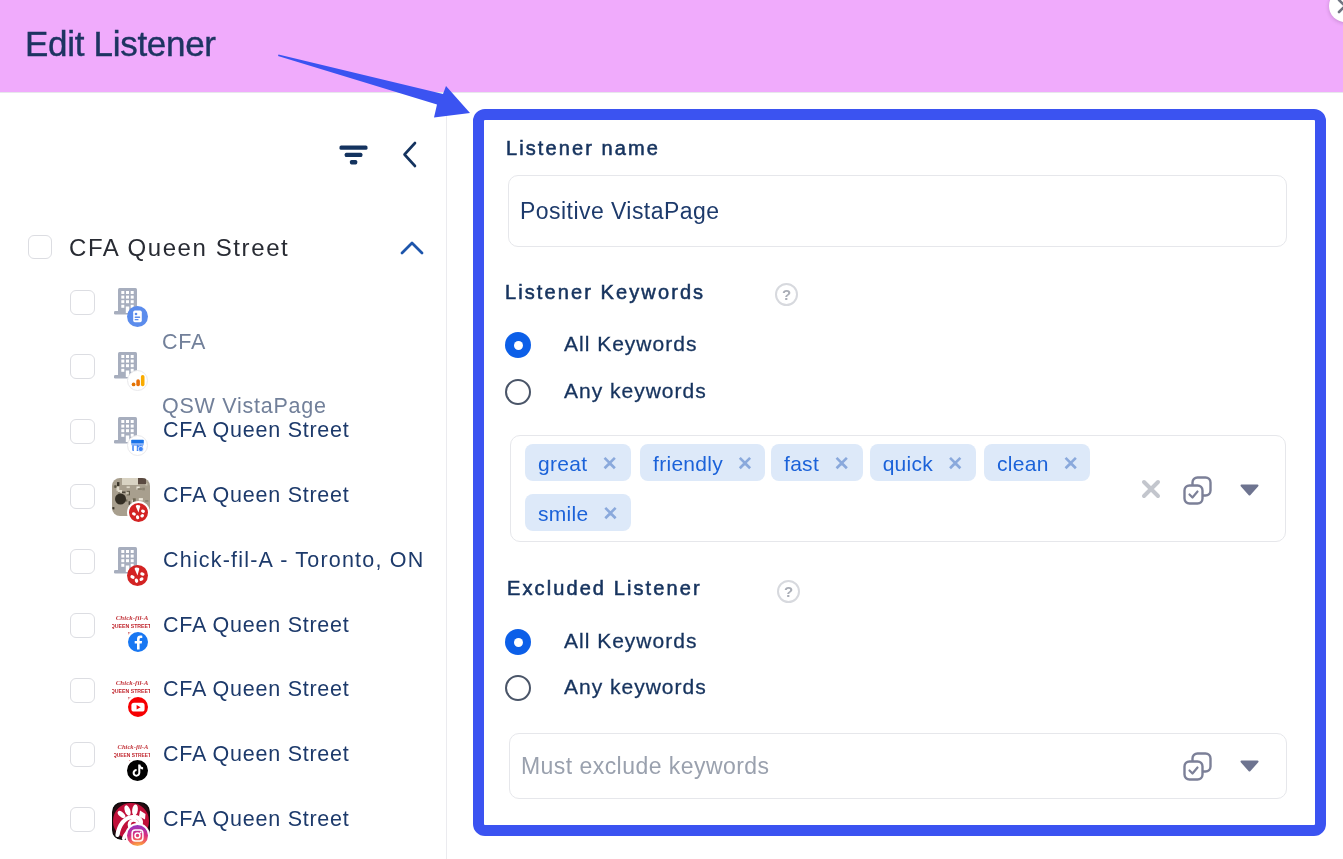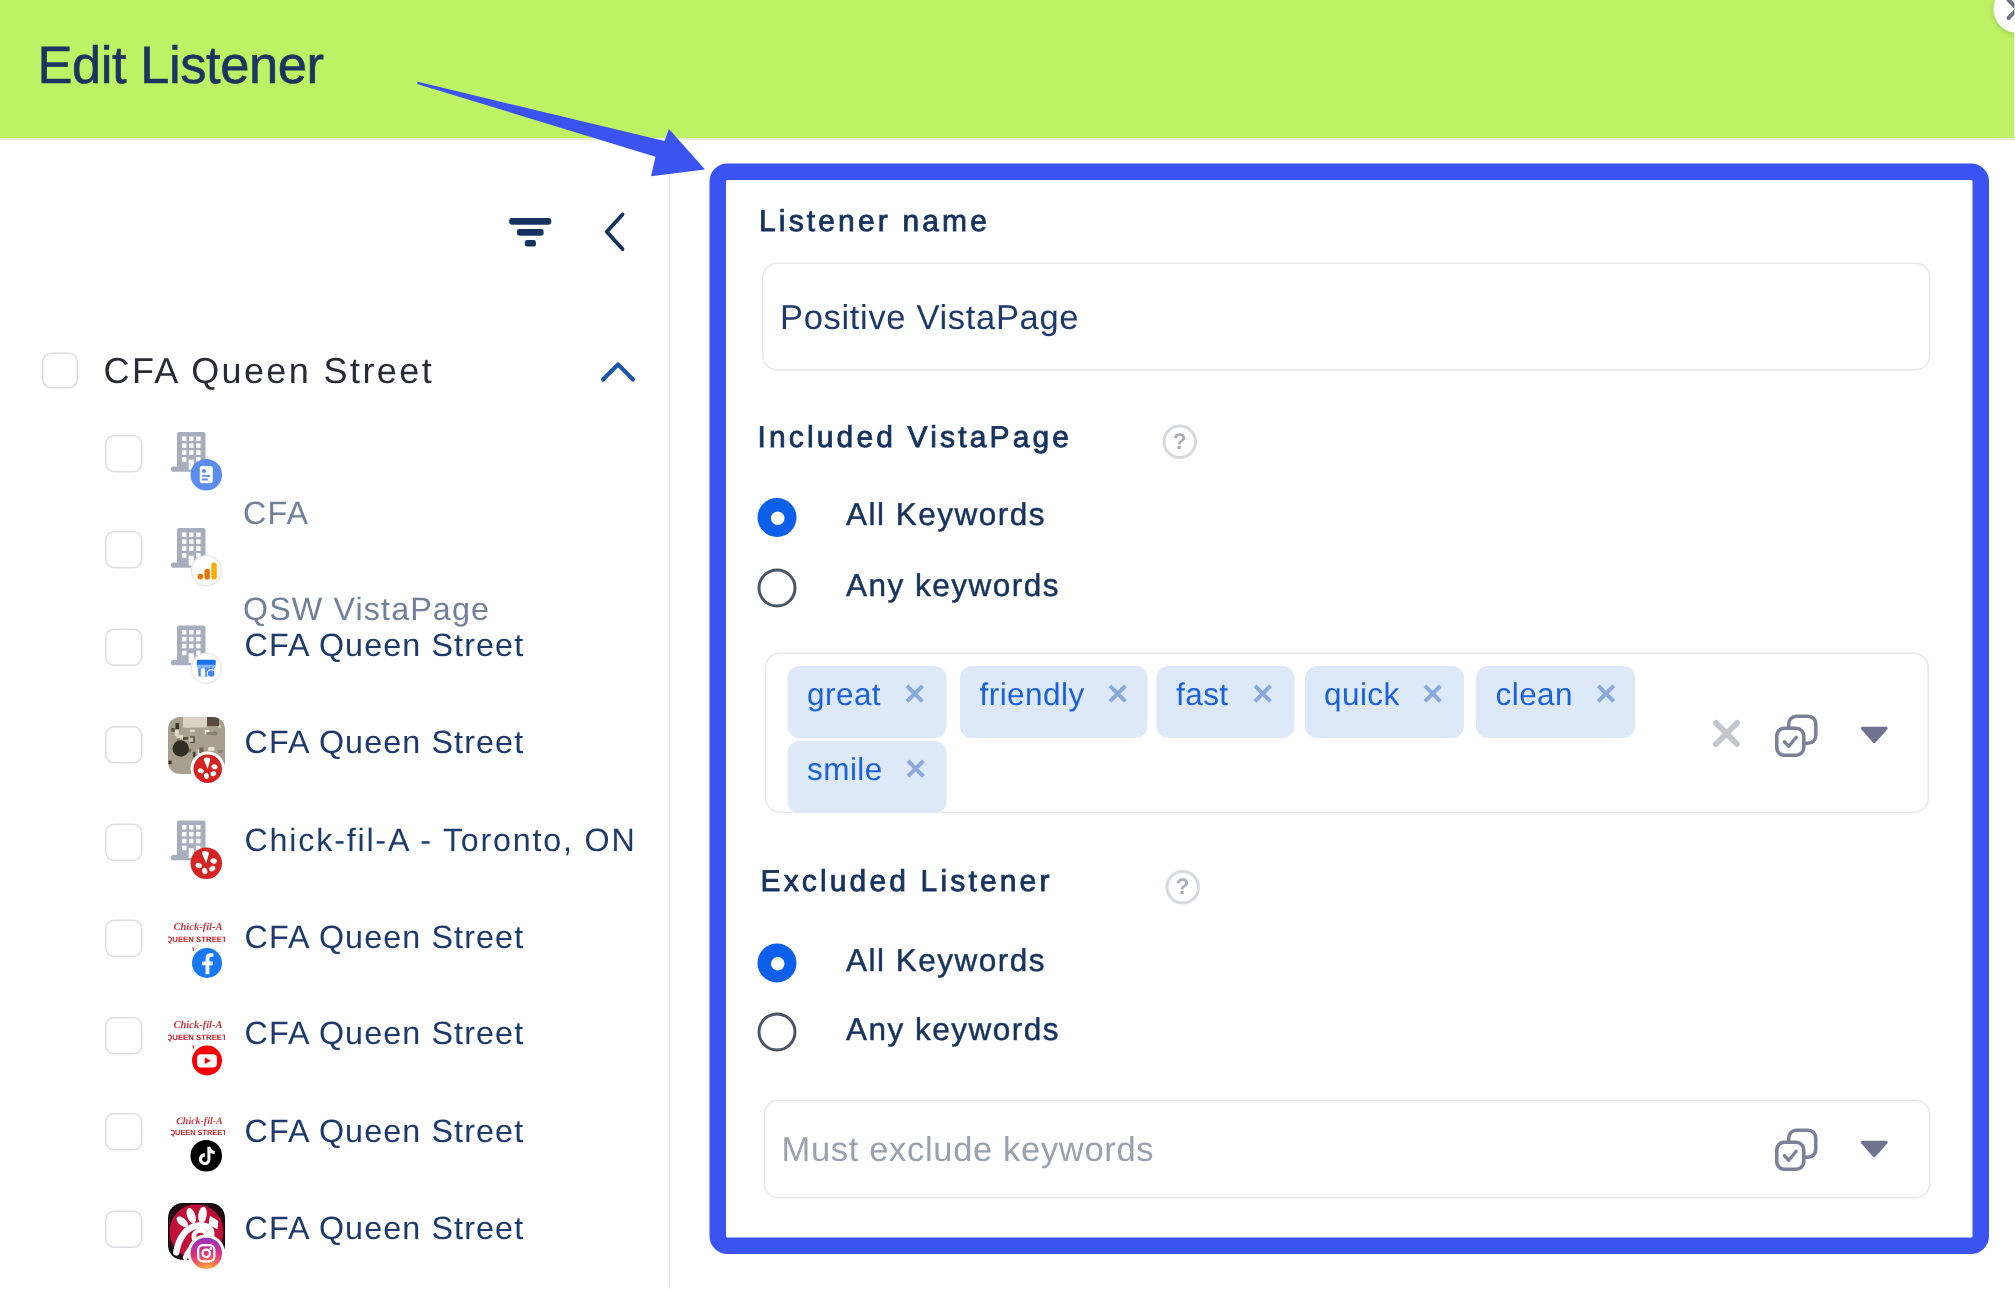--- a/index.html
+++ b/index.html
@@ -3,21 +3,21 @@
 <meta charset="utf-8">
 <style>
   * { margin:0; padding:0; box-sizing:border-box; }
   html,body { width:1343px; height:859px; overflow:hidden; background:#fff;
     font-family:"Liberation Sans", sans-serif; }
   .abs { position:absolute; }
   #stage { position:relative; width:1343px; height:859px; }
 
   
   #header { position:absolute; left:0; top:0; width:1343px; height:93px;
-    background:#bef264; border-bottom:1px solid #e7e7ec; }
+    background:#f0abfc; border-bottom:1px solid #e7e7ec; }
   #title { position:absolute; left:25px; top:26px; font-size:35px; font-weight:400;
     color:#1d3461; letter-spacing:-0.3px; line-height:35px; -webkit-text-stroke:0.4px #1d3461; }
   #closebtn { position:absolute; left:1329px; top:-10px; width:32px; height:32px;
     border-radius:50%; background:#fff; box-shadow:0 1px 4px rgba(0,0,0,0.18); }
   #closebtn svg { position:absolute; left:6px; top:6px; }
 
   
   #sidebar { position:absolute; left:0; top:94px; width:447px; height:765px;
     background:#fff; border-right:1px solid #ebebef; }
   #pill { position:absolute; left:28px; top:123px; width:285px; height:61px;
@@ -41,21 +41,21 @@
   .inputbox { position:absolute; border:1px solid #e6e7eb; border-radius:10px; background:#fff; }
   .radio-on { position:absolute; width:26px; height:26px; border-radius:50%; background:#0c5fe8; }
   .radio-on::after { content:""; position:absolute; left:8.5px; top:8.5px; width:9px; height:9px;
     border-radius:50%; background:#fff; }
   .radio-off { position:absolute; width:26px; height:26px; border-radius:50%; background:#fff;
     border:2px solid #4a5568; }
   .radiolabel { position:absolute; font-size:21px; color:#16335e; letter-spacing:1px; line-height:25px; -webkit-text-stroke:0.3px #16335e; }
   .help { position:absolute; width:23px; height:23px; border-radius:50%; border:2px solid #d7d9de;
     color:#a9adb6; font-size:15px; font-weight:600; text-align:center; line-height:20px; }
 
-  .chip { position:absolute; height:48px; background:#dde9f9; border-radius:8px;
+  .chip { position:absolute; height:37px; background:#dde9f9; border-radius:8px;
     font-size:21px; color:#1b62d9; line-height:40px; padding:0 13px; letter-spacing:0.3px;
     display:flex; justify-content:space-between; }
   .chip .x { color:#8aa9dc; font-weight:700; margin-left:14px; font-size:19px; }
 </style>
 </head>
 <body>
 <div id="stage">
   <div id="header">
     <div id="title">Edit Listener</div>
   </div>
@@ -319,21 +319,21 @@
       <circle cx="13.6" cy="7.4" r="0.9" fill="#fff"></circle>
     </svg>
   </div>
   <div class="rowlabel" style="left:163px;top:807px;">CFA Queen Street</div>
 
   <div id="panel"></div>
   <div class="h2" style="left:506px;top:134px;">Listener name</div>
   <div class="inputbox" style="left:508px;top:175px;width:779px;height:72px;"></div>
   <div class="abs" style="left:520px;top:198px;font-size:23px;color:#1d3a6b;letter-spacing:0.45px;line-height:27px;">Positive VistaPage</div>
 
-  <div class="h2" style="left:505px;top:278px;">Included VistaPage</div>
+  <div class="h2" style="left:505px;top:278px;">Listener Keywords</div>
   <div class="help" style="left:775px;top:283px;">?</div>
   <div class="radio-on" style="left:505px;top:332px;"></div>
   <div class="radiolabel" style="left:564px;top:331px;">All Keywords</div>
   <div class="radio-off" style="left:505px;top:379px;"></div>
   <div class="radiolabel" style="left:564px;top:378px;">Any keywords</div>
 
   <div class="inputbox" style="left:510px;top:435px;width:776px;height:107px;"></div>
   <div class="chip" style="left:525px;top:444px;width:106px;">great<span class="x">✕</span></div>
   <div class="chip" style="left:640px;top:444px;width:125px;">friendly<span class="x">✕</span></div>
   <div class="chip" style="left:771px;top:444px;width:92px;">fast<span class="x">✕</span></div>

